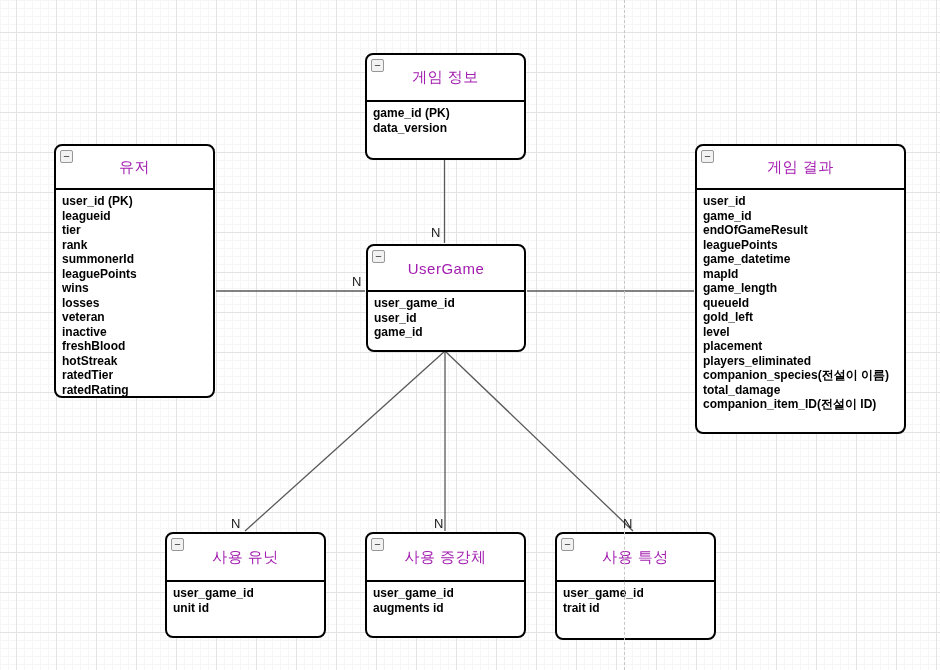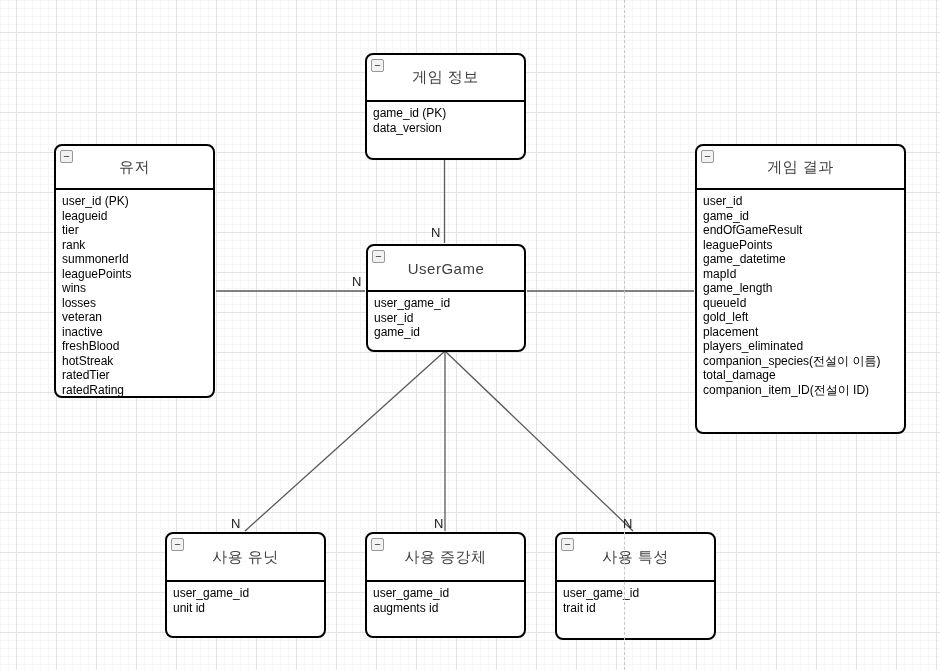--- a/index.html
+++ b/index.html
@@ -20,23 +20,23 @@
   svg.connectors{position:absolute;left:0;top:0;z-index:1;}
   svg.connectors line{stroke:#595959;stroke-width:1.3;}
 
   .pagebreak{position:absolute;left:624px;top:0;height:670px;width:0;
     border-left:1px dashed #c6c6c6;z-index:3;}
 
   .entity{position:absolute;background:#fff;border:2px solid #000;
     border-radius:8px;box-sizing:border-box;z-index:2;}
   .e-header{position:relative;display:flex;align-items:center;justify-content:center;
     border-bottom:2px solid #000;box-sizing:border-box;}
-  .e-title{font-size:15px;color:#404040;letter-spacing:0.5px;text-align:center;}
+  .e-title{font-size:15px;color:#a21caf;letter-spacing:0.5px;text-align:center;}
   .e-fields{padding:4px 20px 0 6px;font-size:12px;line-height:14.5px;
-    color:#000;white-space:nowrap;overflow:hidden;}
+    color:#000;white-space:nowrap;overflow:hidden;font-weight:bold;}
 
   .collapse{position:absolute;left:4px;top:4px;width:13px;height:13px;
     border:1px solid #979797;background:#f2f2f2;border-radius:2px;
     display:flex;align-items:center;justify-content:center;
     font-size:11px;line-height:1;color:#333;box-sizing:border-box;cursor:pointer;}
 
   
   #e-game-info  {left:365px;top:53px; width:161px;height:107px;}
   #e-game-info  .e-header{height:47px;}
   #e-user       {left:54px; top:144px;width:161px;height:254px;}
@@ -115,20 +115,21 @@
     <div class="e-fields">
         <div class="field">user_id</div>
         <div class="field">game_id</div>
         <div class="field">endOfGameResult</div>
         <div class="field">leaguePoints</div>
         <div class="field">game_datetime</div>
         <div class="field">mapId</div>
         <div class="field">game_length</div>
         <div class="field">queueId</div>
         <div class="field">gold_left</div>
+        <div class="field">level</div>
         <div class="field">placement</div>
         <div class="field">players_eliminated</div>
         <div class="field">companion_species(전설이 이름)</div>
         <div class="field">total_damage</div>
         <div class="field">companion_item_ID(전설이 ID)</div>
       </div>
   </div>
 
   <div class="entity" id="e-usergame">
     <div class="e-header">

